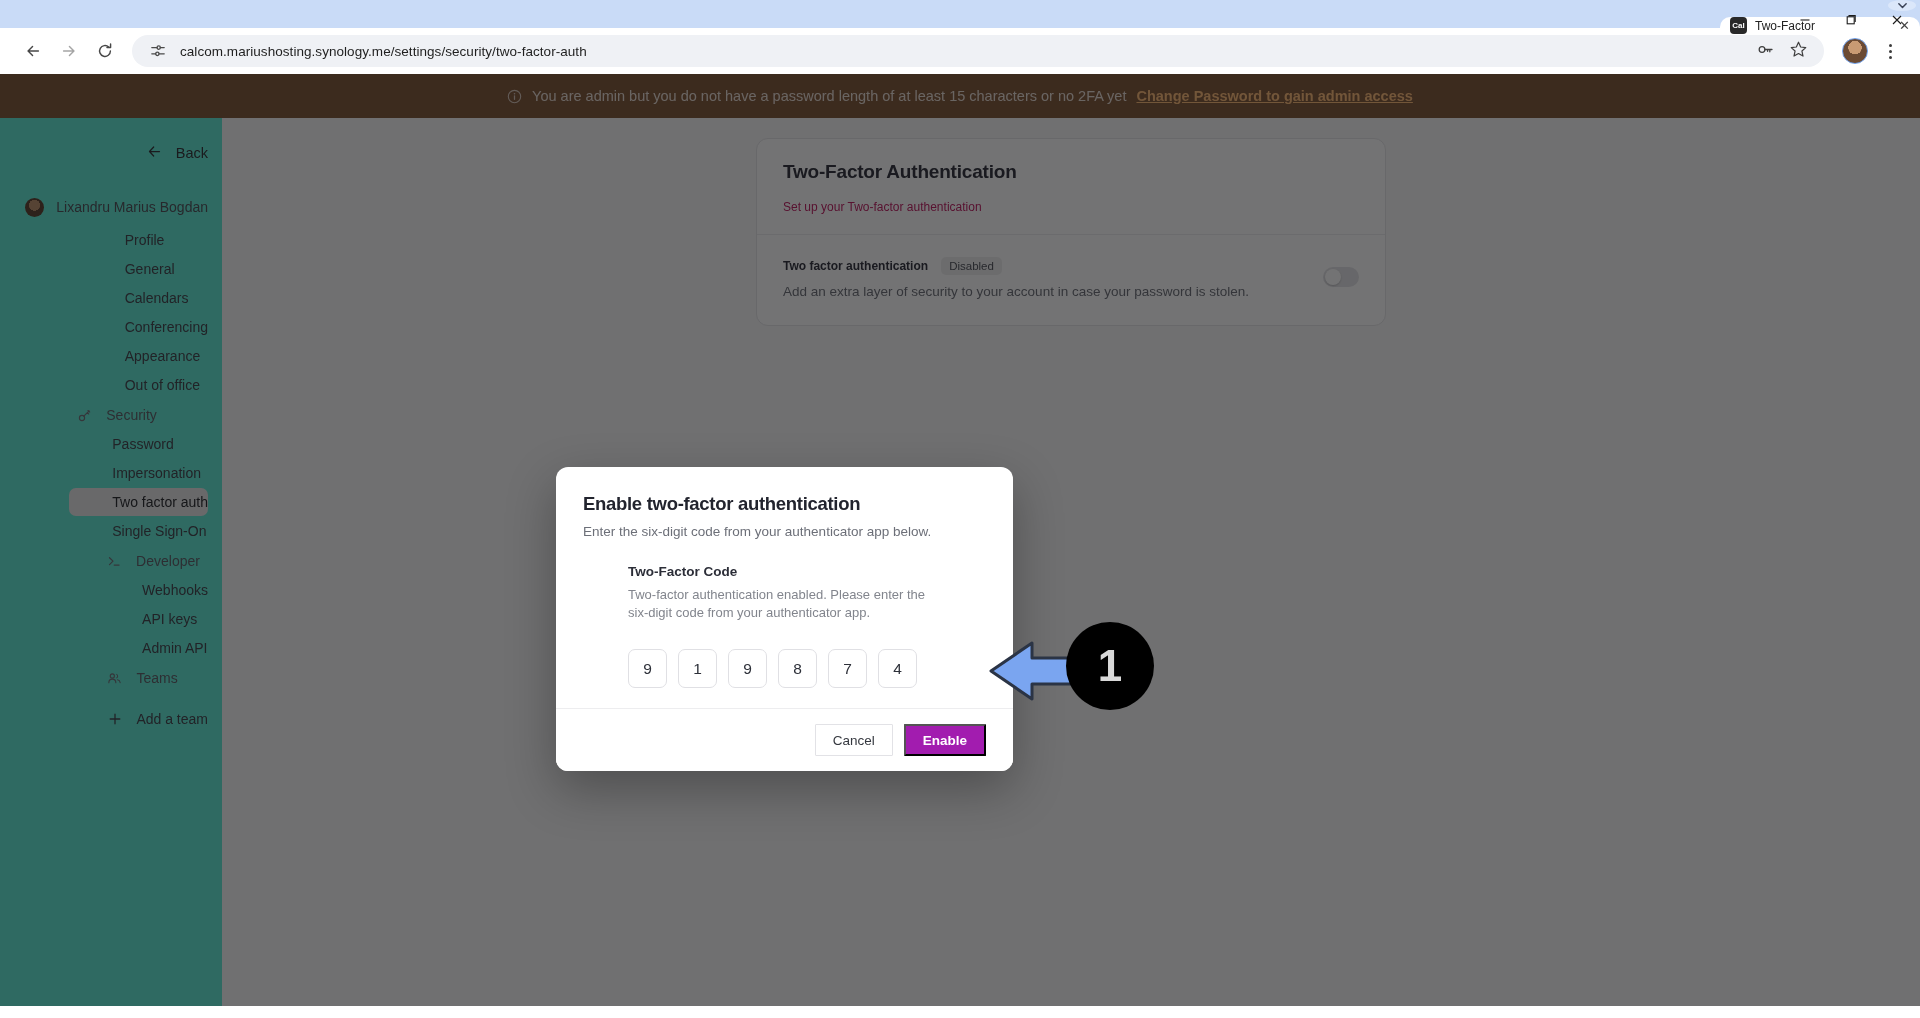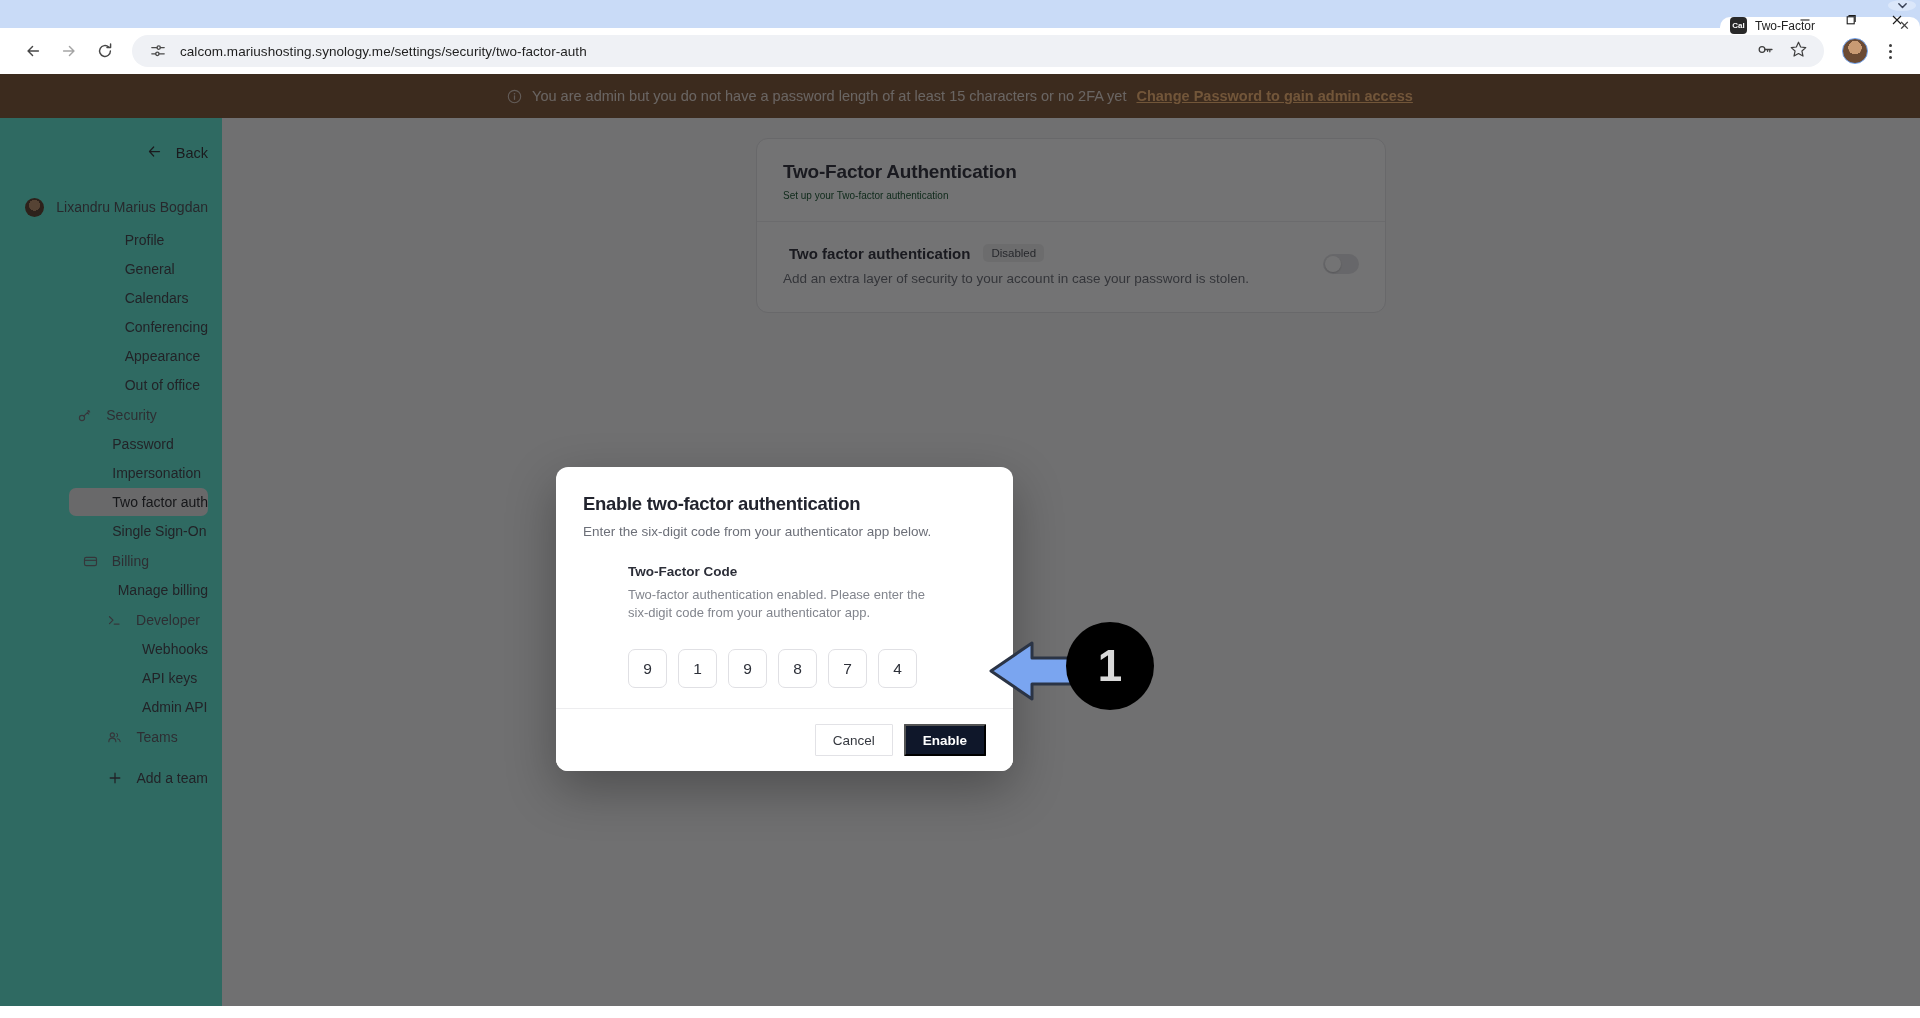--- a/index.html
+++ b/index.html
@@ -124,25 +124,25 @@
   .side-item.plain .gi { width: 17px; display: flex; align-items: center; justify-content: center; color: #6b6e76; }
 
   
   .main { flex: 1 1 auto; position: relative; padding-top: 20px; }
   .card {
     width: 630px; margin: 0 auto; background: #ffffff;
     border: 1px solid #e4e4e7; border-radius: 12px; overflow: hidden;
   }
   .card-head { padding: 22px 26px 20px 26px; border-bottom: 1px solid #ececee; }
   .card-title { font-size: 19px; font-weight: 700; color: #2b2d37; letter-spacing: -0.2px; }
-  .card-sub { font-size: 10px; color: #14532d; margin-top: 7px; }
+  .card-sub { font-size: 12px; color: #be185d; margin-top: 17px; }
   .card-body { padding: 22px 26px 26px 26px; display: flex; align-items: flex-start; }
   .cb-left { flex: 1 1 auto; }
   .cb-title-row { display: flex; align-items: center; gap: 13px; }
-  .cb-title { font-size: 15px; font-weight: 600; color: #2b2d37; margin-left: 6px; }
+  .cb-title { font-size: 12px; font-weight: 600; color: #2b2d37; }
   .badge {
     font-size: 11.5px; color: #4a4d55; background: #efefef;
     padding: 3px 8px; border-radius: 5px; font-weight: 500;
   }
   .cb-desc { font-size: 13.5px; color: #6a6d75; margin-top: 9px; }
   .toggle {
     width: 36px; height: 20px; border-radius: 10px; background: #e3e3e6;
     position: relative; flex: 0 0 auto; margin-top: 10px;
   }
   .toggle i { position: absolute; left: 2px; top: 2px; width: 16px; height: 16px;
@@ -171,21 +171,21 @@
   }
   .modal-foot {
     border-top: 1px solid #ededef; padding: 15px 27px;
     display: flex; justify-content: flex-end; gap: 11px; background: #fff;
   }
   .btn {
     height: 32px; padding: 0 17px; border-radius: 1px; font-size: 13.5px;
     display: flex; align-items: center; justify-content: center; font-weight: 500;
   }
   .btn-cancel { background: #fff; border: 1px solid #e2e2e6; color: #35383f; }
-  .btn-enable { background: #0f172a; color: #ffffff; font-weight: 600; }
+  .btn-enable { background: #a21caf; color: #ffffff; font-weight: 600; }
 
   
   .anno-arrow { position: absolute; left: 988px; top: 566px; }
   .anno-badge {
     position: absolute; left: 1066px; top: 548px;
     width: 88px; height: 88px; border-radius: 50%; background: #000000;
     display: flex; align-items: center; justify-content: center;
     color: #d9d9d9; font-size: 44px; font-weight: 700;
   }
 </style>
@@ -324,32 +324,20 @@
               </svg>
             </span>
             <span>Security</span>
           </div>
           <div class="side-item">Password</div>
           <div class="side-item">Impersonation</div>
           <div class="side-item active">Two factor auth</div>
           <div class="side-item">Single Sign-On</div>
         </div>
 
-        <div class="side-group">
-          <div class="side-group-head">
-            <span class="gi">
-              <svg width="15" height="15" viewBox="0 0 18 18">
-                <rect x="1.8" y="4" width="14.4" height="10" rx="2" stroke="#6b6e76" stroke-width="1.4" fill="none"></rect>
-                <path d="M1.8 7.6 H16.2" stroke="#6b6e76" stroke-width="1.4"></path>
-              </svg>
-            </span>
-            <span>Billing</span>
-          </div>
-          <div class="side-item">Manage billing</div>
-        </div>
 
         <div class="side-group">
           <div class="side-group-head">
             <span class="gi">
               <svg width="15" height="15" viewBox="0 0 18 18">
                 <path d="M3 4.5 L7.2 8.6 L3 12.7 M8.6 13.2 H14.5" stroke="#6b6e76" stroke-width="1.5" fill="none" stroke-linecap="round" stroke-linejoin="round"></path>
               </svg>
             </span>
             <span>Developer</span>
           </div>

